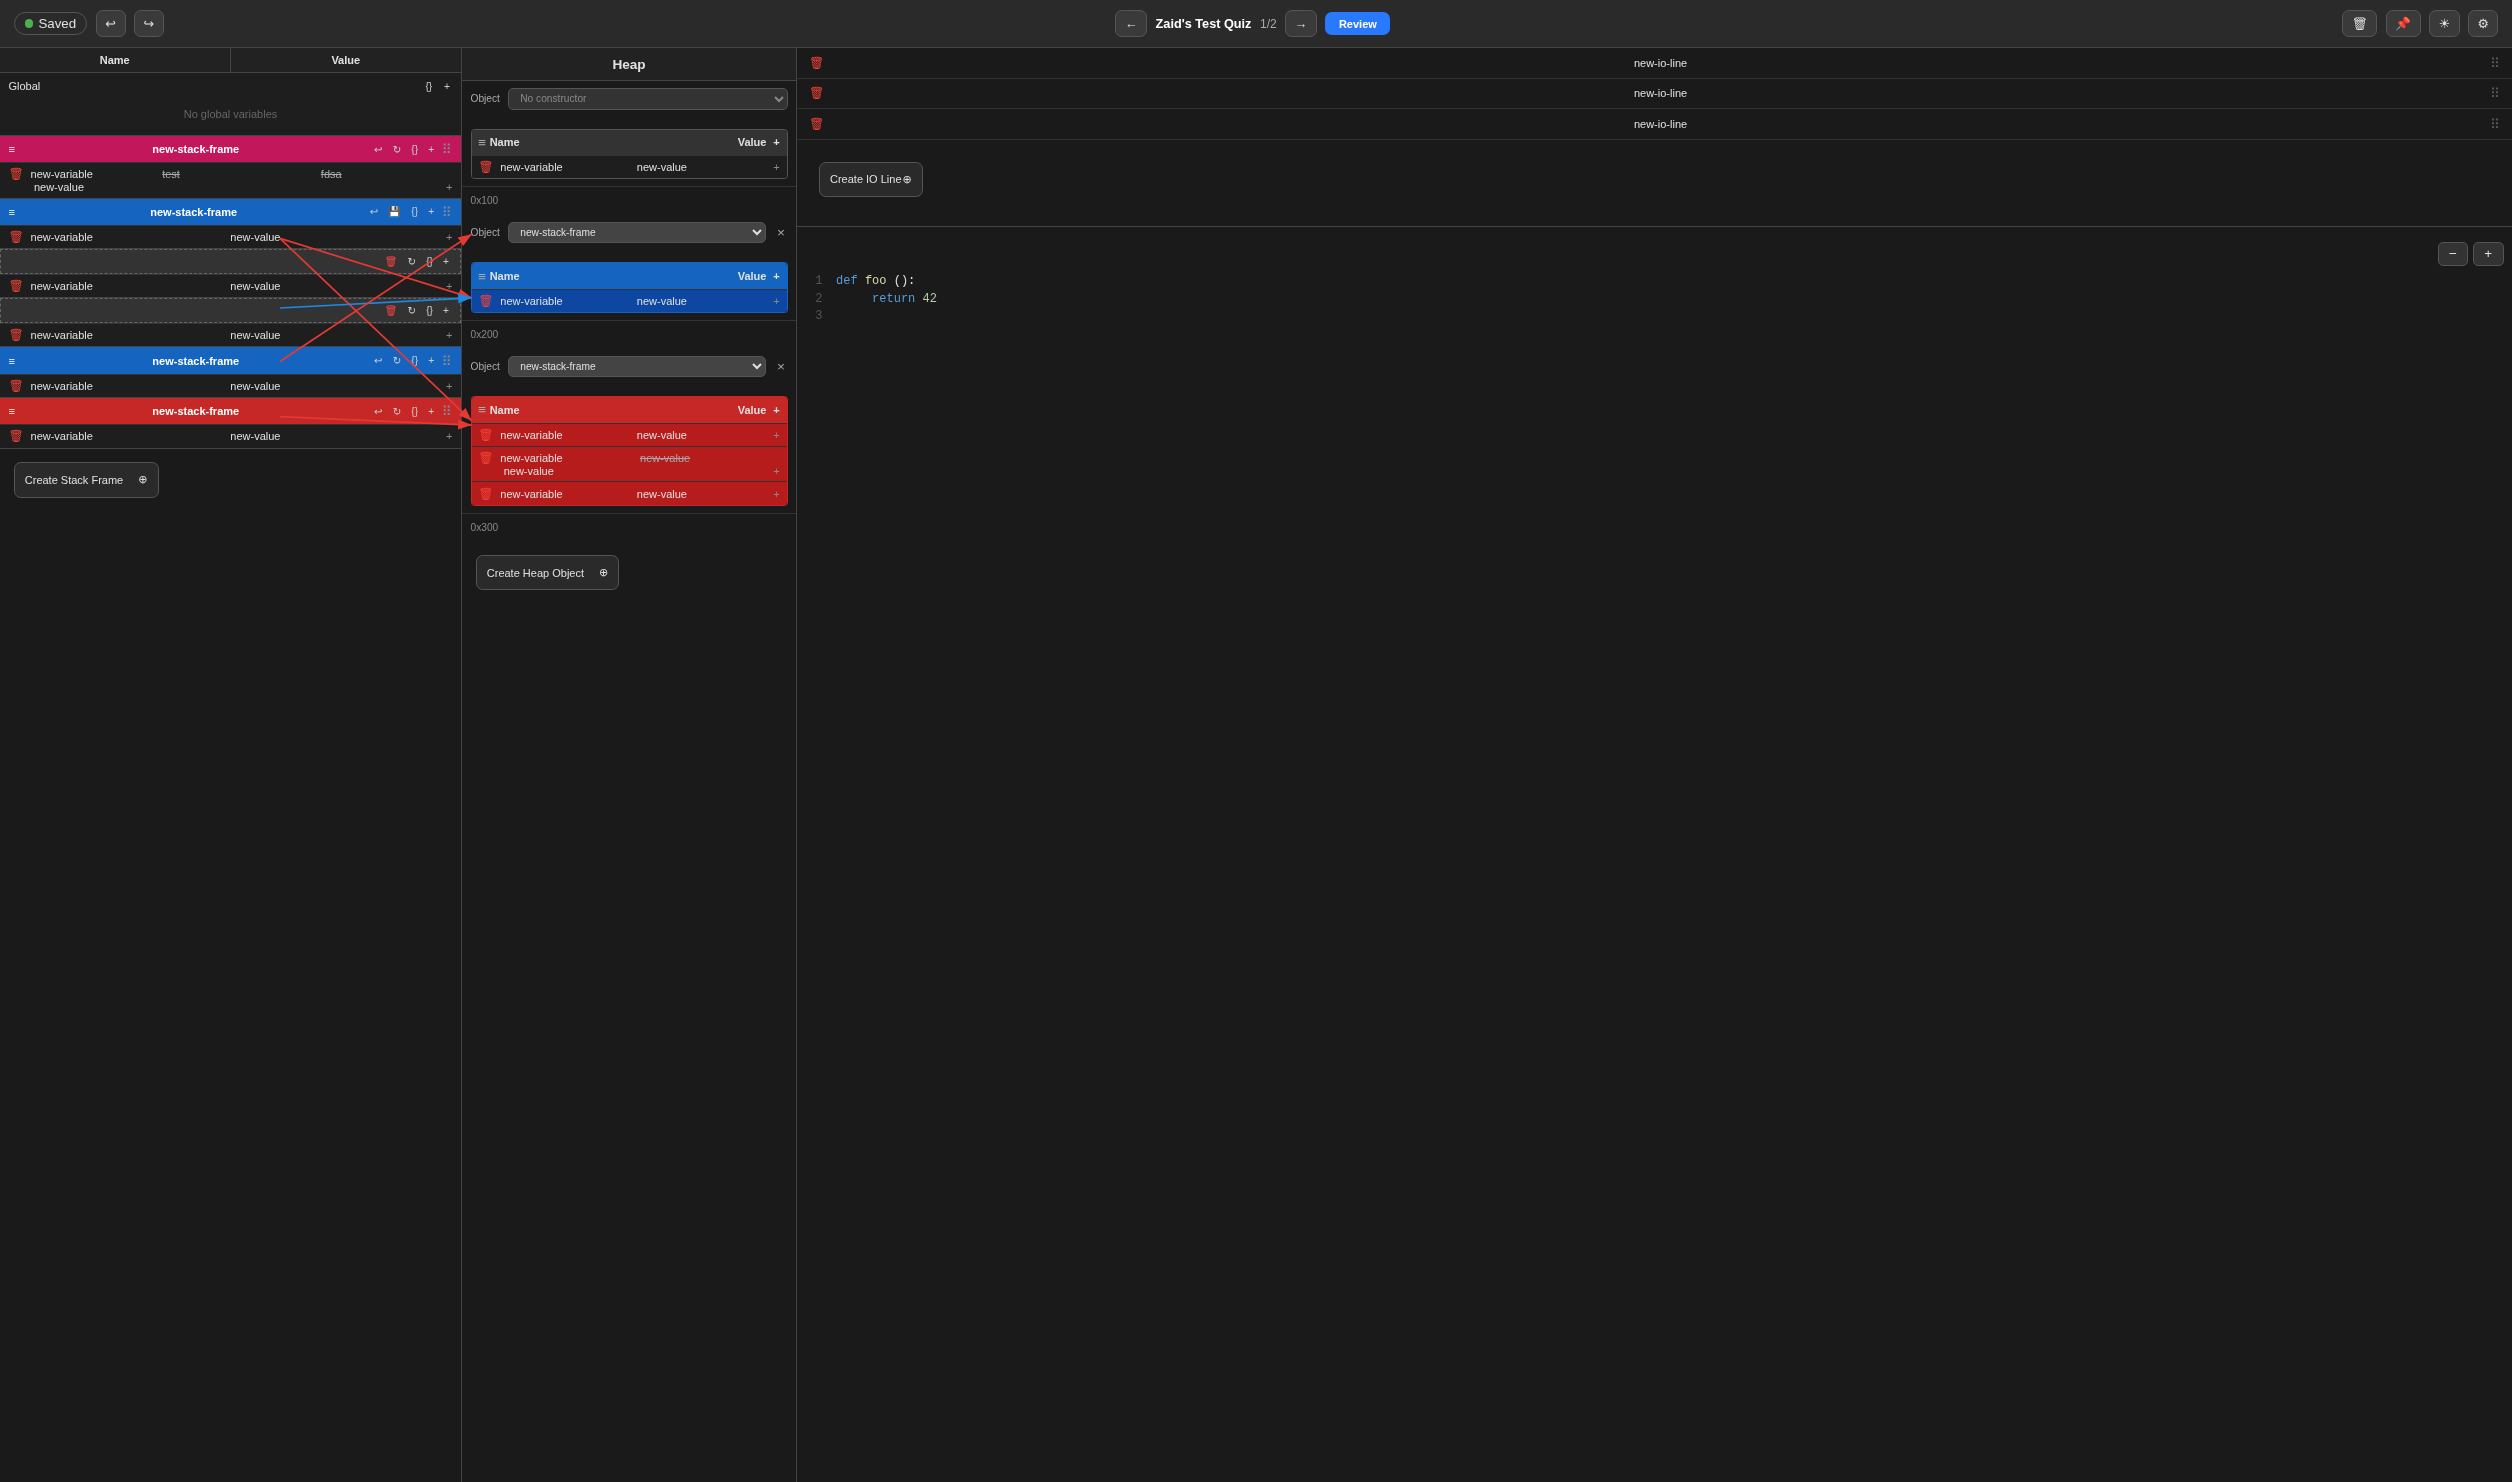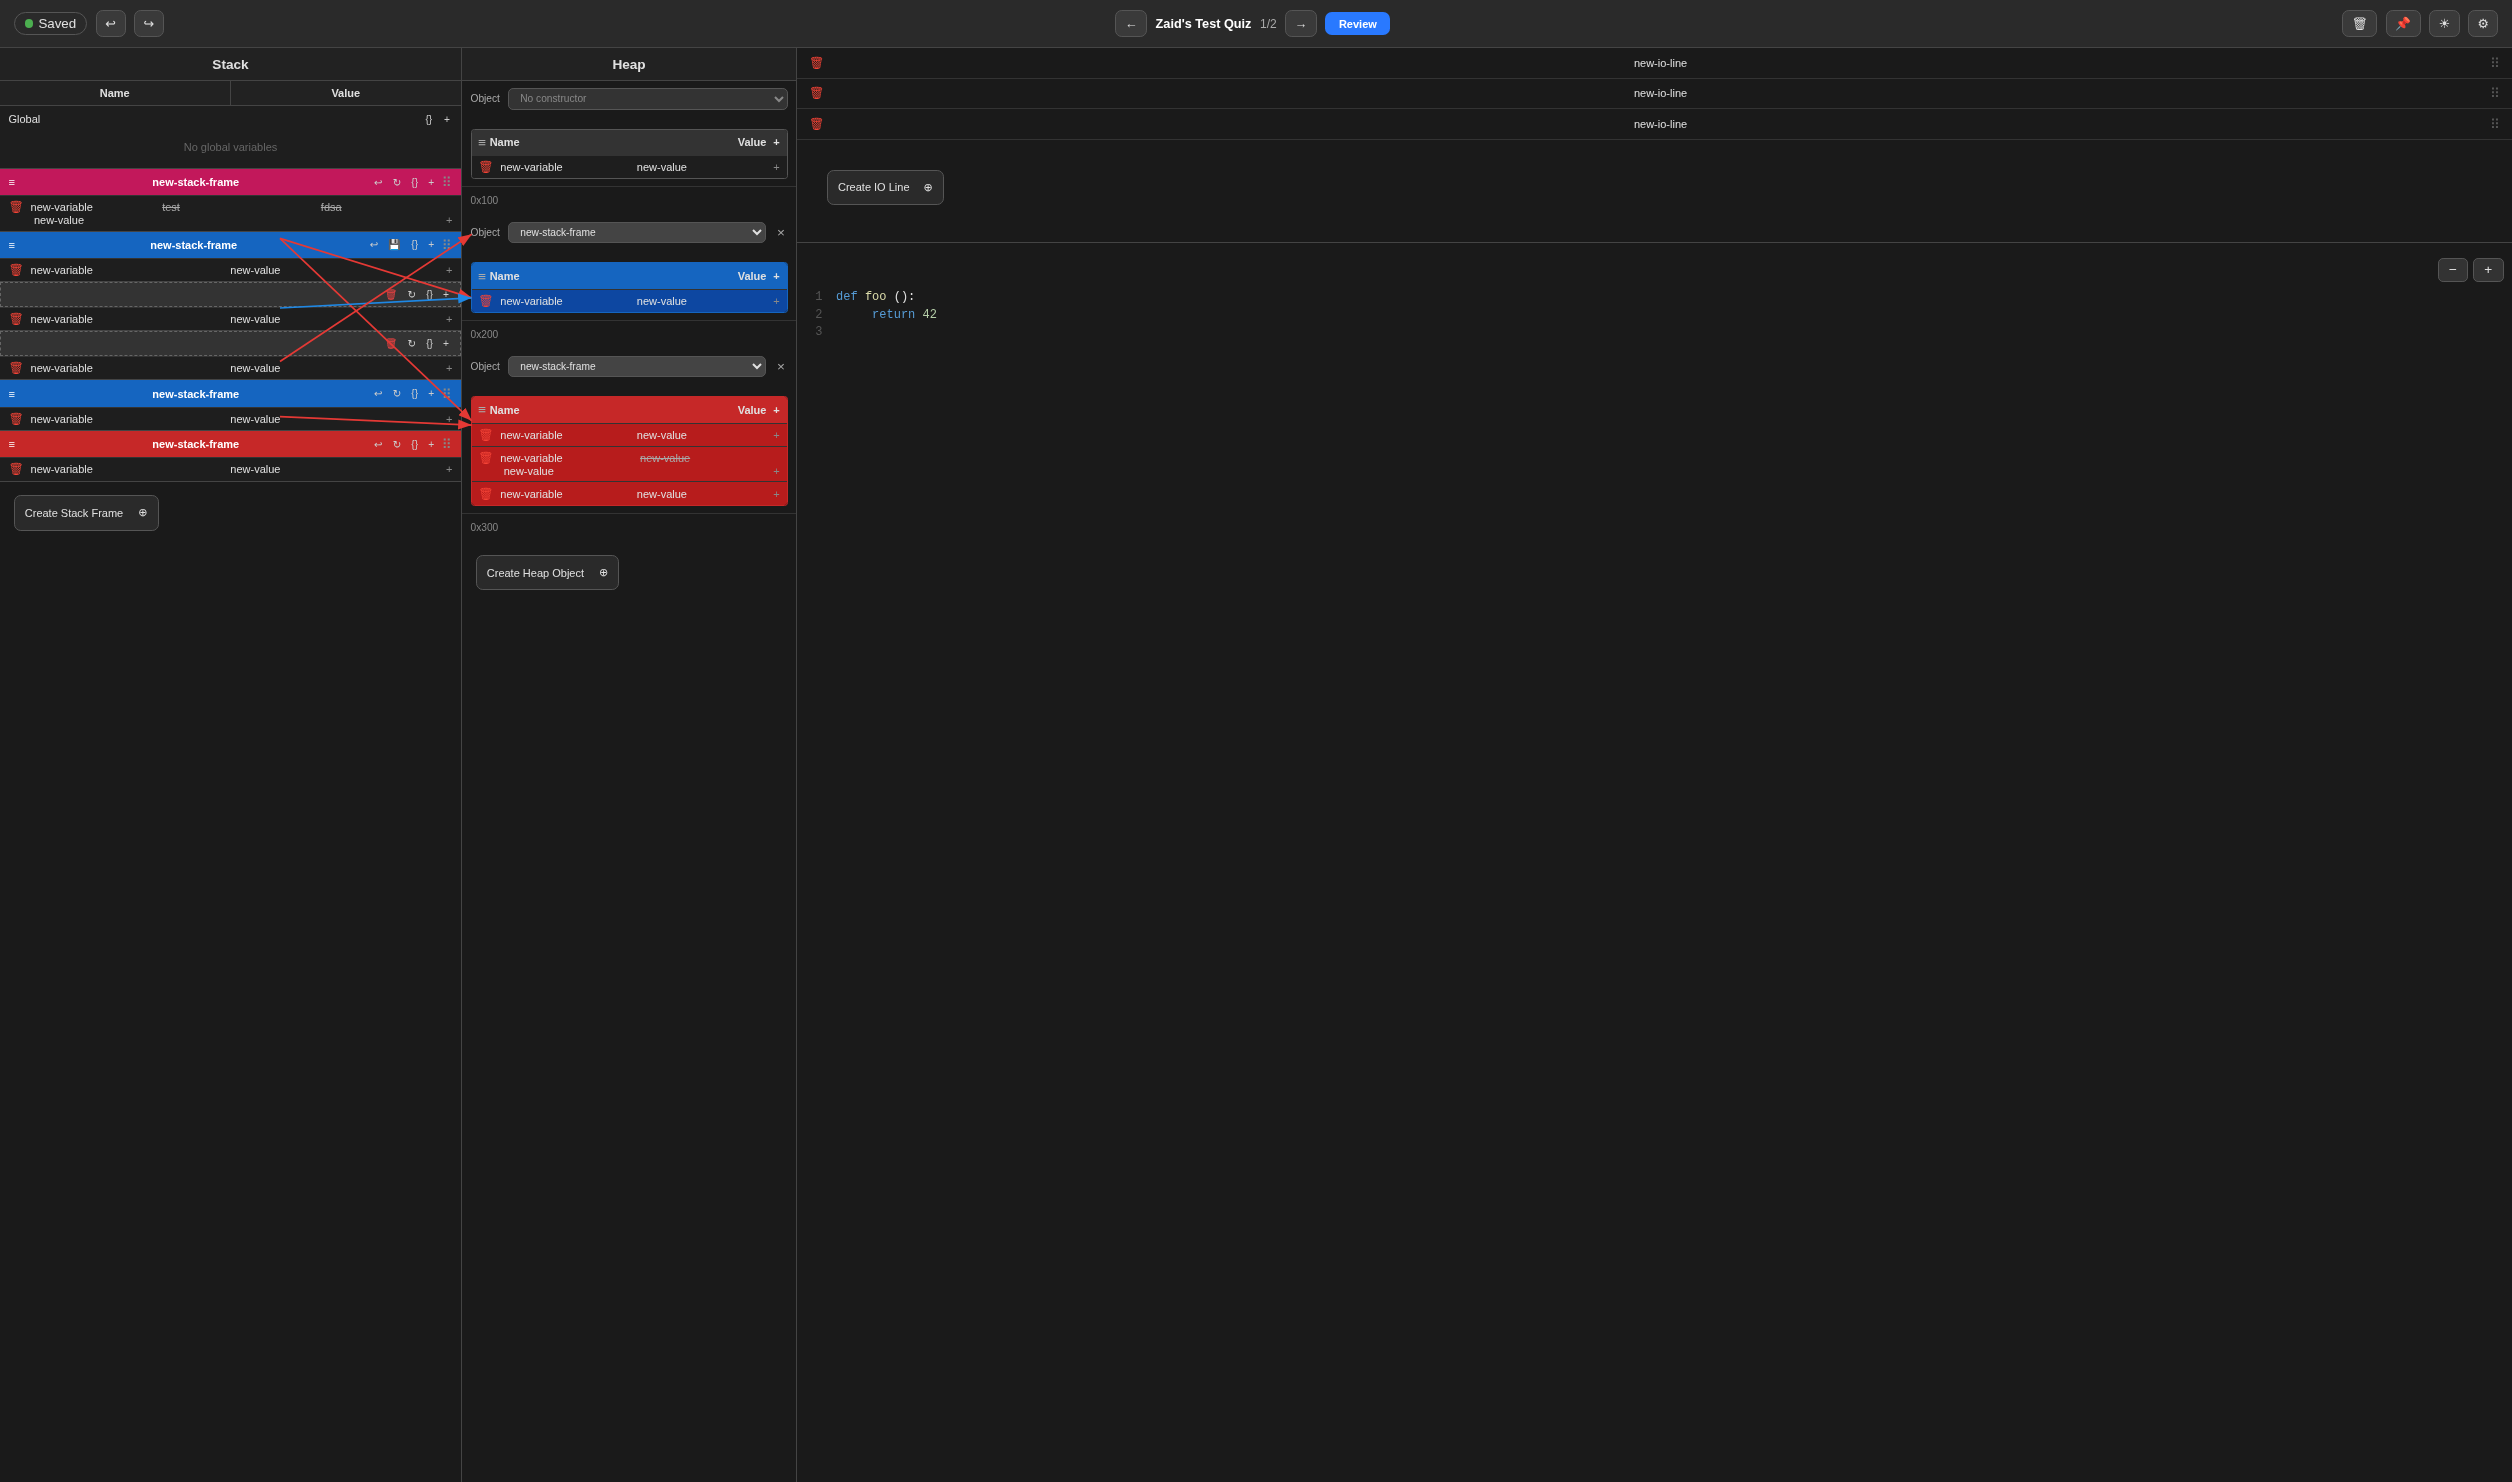--- a/index.html
+++ b/index.html
@@ -204,22 +204,22 @@
       display: flex; align-items: center; justify-content: space-between;
       padding: 6.8px 12px;
       border-bottom: 0.8px solid #333;
     }
     .io-line-text { color: #e0e0e0; }
     .io-drag { color: #555; cursor: grab; font-size: 13.6px; }
 
     .create-io-btn {
       background: #2a2a2a; border: 0.8px solid #555; border-radius: 6.8px;
       padding: 10.2px; text-align: center; cursor: pointer; color: #e0e0e0;
-      margin: 23px; font-size: 11px;
-      display: flex; align-items: center; justify-content: center; gap: 14px;
+      margin: 15px; font-size: 11px;
+      display: flex; align-items: center; justify-content: center; gap: 1px;
     }
 
     .io-divider { border: none; border-top: 0.8px solid #444; margin: 6.8px 0; }
 
     
     .code-area {
       padding: 8.5px;
       flex: 1;
     }
     .code-zoom {
@@ -283,21 +283,20 @@
     <button class="icon-btn">🗑</button>
     <button class="icon-btn">📌</button>
     <button class="icon-btn">☀</button>
     <button class="icon-btn">⚙</button>
   </div>
 </div>
 
 <div id="main">
 
   <div id="stack-panel">
-    <div class="panel-header">Stack</div>
     <div class="col-headers">
       <div class="col-name">Name</div>
       <div class="col-value">Value</div>
     </div>
 
     <div class="stack-content">
 
       <div class="global-frame">
         <div class="global-title-row">
           <span>Global</span>

